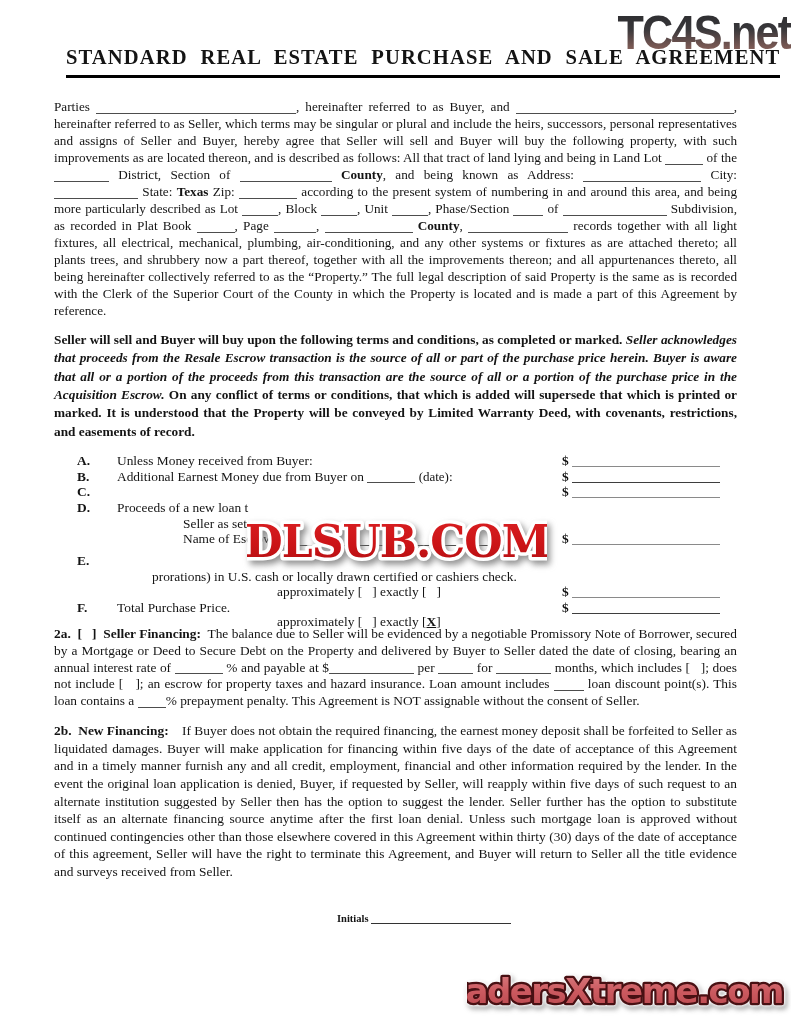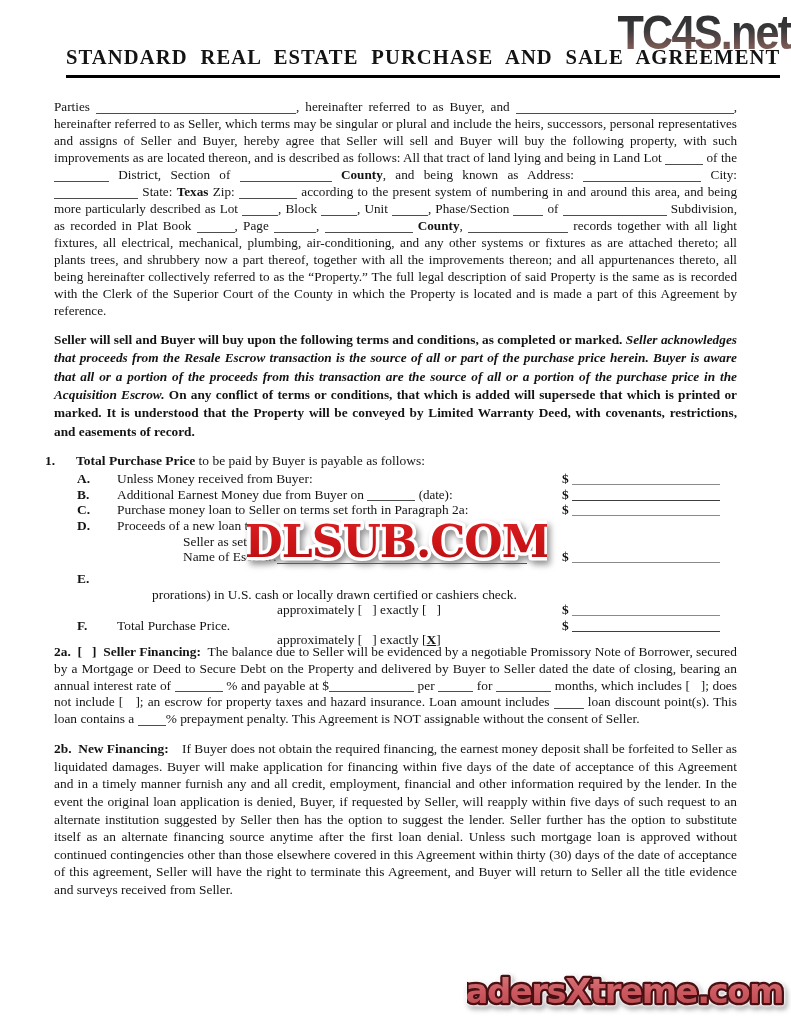--- a/index.html
+++ b/index.html
@@ -60,39 +60,35 @@
 
   <div class="title-wrap">
     <span class="doc-title">STANDARD REAL ESTATE PURCHASE AND SALE AGREEMENT</span>
   </div>
 
   <p class="p-parties"><span>Parties </span><span class="blank" style="width: 200px;"></span><span>, hereinafter referred to as Buyer, and </span><span class="blank" style="width: 218px;"></span><span>, hereinafter referred to as Seller, which terms may be singular or plural and include the heirs, successors, personal representatives and assigns of Seller and Buyer, hereby agree that Seller will sell and Buyer will buy the following property, with such improvements as are located thereon, and is described as follows:  All that tract of land lying and being in Land Lot </span><span class="blank" style="width: 38px;"></span><span> of the </span><span class="blank" style="width: 55px;"></span><span> District, Section of </span><span class="blank" style="width: 92px;"></span><span> </span><span class="b">County</span><span>, and being known as Address: </span><span class="blank" style="width: 118px;"></span><span> City: </span><span class="blank" style="width: 84px;"></span><span> State: </span><span class="b">Texas</span><span> Zip: </span><span class="blank" style="width: 58px;"></span><span> according to the present system of numbering in and around this area, and being more particularly described as Lot </span><span class="blank" style="width: 36px;"></span><span>, Block </span><span class="blank" style="width: 36px;"></span><span>, Unit </span><span class="blank" style="width: 36px;"></span><span>, Phase/Section </span><span class="blank" style="width: 30px;"></span><span> of </span><span class="blank" style="width: 104px;"></span><span> Subdivision, as recorded in Plat Book </span><span class="blank" style="width: 38px;"></span><span>, Page </span><span class="blank" style="width: 42px;"></span><span>, </span><span class="blank" style="width: 88px;"></span><span> </span><span class="b">County</span><span>, </span><span class="blank" style="width: 100px;"></span><span> records together with all light fixtures, all electrical, mechanical, plumbing, air-conditioning, and any other systems or fixtures as are attached thereto; all plants trees, and shrubbery now a part thereof, together with all the improvements thereon; and all appurtenances thereto, all being hereinafter collectively referred to as the “Property.”  The full legal description of said Property is the same as is recorded with the Clerk of the Superior Court of the County in which the Property is located and is made a part of this Agreement by reference.</span></p>
 
   <p class="p-terms"><span class="b">Seller will sell and Buyer will buy upon the following terms and conditions, as completed or marked.  </span><span class="b i">Seller acknowledges that proceeds from the Resale Escrow transaction is the source of all or part of the purchase price herein. Buyer is aware that all or a portion of the proceeds from this transaction are the source of all or a portion of the purchase price in the Acquisition Escrow.</span><span class="b"> On any conflict of terms or conditions, that which is added will supersede that which is printed or marked. It is understood that the Property will be conveyed by Limited Warranty Deed, with covenants, restrictions, and easements of record.</span></p>
 
   <div class="section1">
-    <div class="s1head">
-      <span class="s1num">1.</span><span><span class="b">Total Purchase Price</span><span> to be paid by Buyer is payable as follows:</span></span>
-    </div>
 
     <div class="s1row">
       <span class="s1letter">A.</span>
       <span><span>Unless Money received from Buyer:</span></span>
       <span class="amt"><span class="cur">$</span><span class="amtline"></span></span>
     </div>
 
     <div class="s1row">
       <span class="s1letter">B.</span>
       <span><span>Additional Earnest Money due from Buyer on </span><span class="blank" style="width: 48px;"></span><span> </span><span class="sm">(date)</span><span>:</span></span>
       <span class="amt"><span class="cur">$</span><span class="amtline dark"></span></span>
     </div>
 
     <div class="s1row">
       <span class="s1letter">C.</span>
-      <span><span>Purchase money loan to Seller on terms set forth in Paragraph 2a:</span></span>
       <span class="amt"><span class="cur">$</span><span class="amtline"></span></span>
     </div>
 
     <div class="s1row">
       <span class="s1letter">D.</span>
       <span><span>Proceeds of a new loan t</span></span>
     </div>
     <div class="s1row ind1">
       <span><span>Seller as set</span></span>
     </div>
@@ -117,20 +113,24 @@
       <span><span>Total Purchase Price.</span></span>
       <span class="s1approx"><span>approximately [&nbsp;&nbsp;&nbsp;]  exactly [</span><span class="b u">X</span><span>]</span></span>
       <span class="amt"><span class="cur">$</span><span class="amtline dark"></span></span>
     </div>
   </div>
 
   <p class="p-2a"><span class="b">2a.&nbsp;&nbsp;[&nbsp;&nbsp;&nbsp;]&nbsp;&nbsp;Seller Financing:</span><span>&nbsp; The balance due to Seller will be evidenced by a negotiable Promissory Note of Borrower, secured by a Mortgage or Deed to Secure Debt on the Property and delivered by Buyer to Seller dated the date of closing, bearing an annual interest rate of </span><span class="blank" style="width: 48px;"></span><span> % and payable at $</span><span class="blank" style="width: 85px;"></span><span> per </span><span class="blank" style="width: 35px;"></span><span> for </span><span class="blank" style="width: 55px;"></span><span> months, which includes [&nbsp;&nbsp;&nbsp;]; does not include [&nbsp;&nbsp;&nbsp;]; an escrow for property taxes and hazard insurance.  Loan amount includes </span><span class="blank" style="width: 30px;"></span><span> loan discount point(s).  This loan contains a </span><span class="blank" style="width: 28px;"></span><span>% prepayment penalty.  This Agreement is NOT assignable without the consent of Seller.</span></p>
 
   <p class="p-2b"><span class="b">2b.&nbsp;&nbsp;New Financing:</span><span>&nbsp;&nbsp;&nbsp; If Buyer does not obtain the required financing, the earnest money deposit shall be forfeited to Seller as liquidated damages.  Buyer will make application for financing within five days of the date of acceptance of this Agreement and in a timely manner furnish any and all credit, employment, financial and other information required by the lender. In the event the original loan application is denied, Buyer, if requested by Seller, will reapply within five days of such request to an alternate institution suggested by Seller then has the option to suggest the lender. Seller further has the option to substitute itself as an alternate financing source anytime after the first loan denial.  Unless such mortgage loan is approved without continued contingencies other than those elsewhere covered in this Agreement within thirty (30) days of the date of acceptance of this agreement, Seller will have the right to terminate this Agreement, and Buyer will return to Seller all the title evidence and surveys received from Seller.</span></p>
 
+  <div class="initials">
+    <span>Initials</span>
+    <span class="blank" id="initials-blank" style="width: 140px;"></span>
+  </div>
 
 </div>
 
 <div class="tc4s">
   <svg width="204" height="60" viewBox="0 0 204 60">
     <defs>
       <linearGradient id="tcgrad" x1="0" y1="0" x2="0" y2="1">
         <stop offset="0" stop-color="#27272a"></stop>
         <stop offset="0.45" stop-color="#39383b"></stop>
         <stop offset="0.78" stop-color="#7b5a55"></stop>

